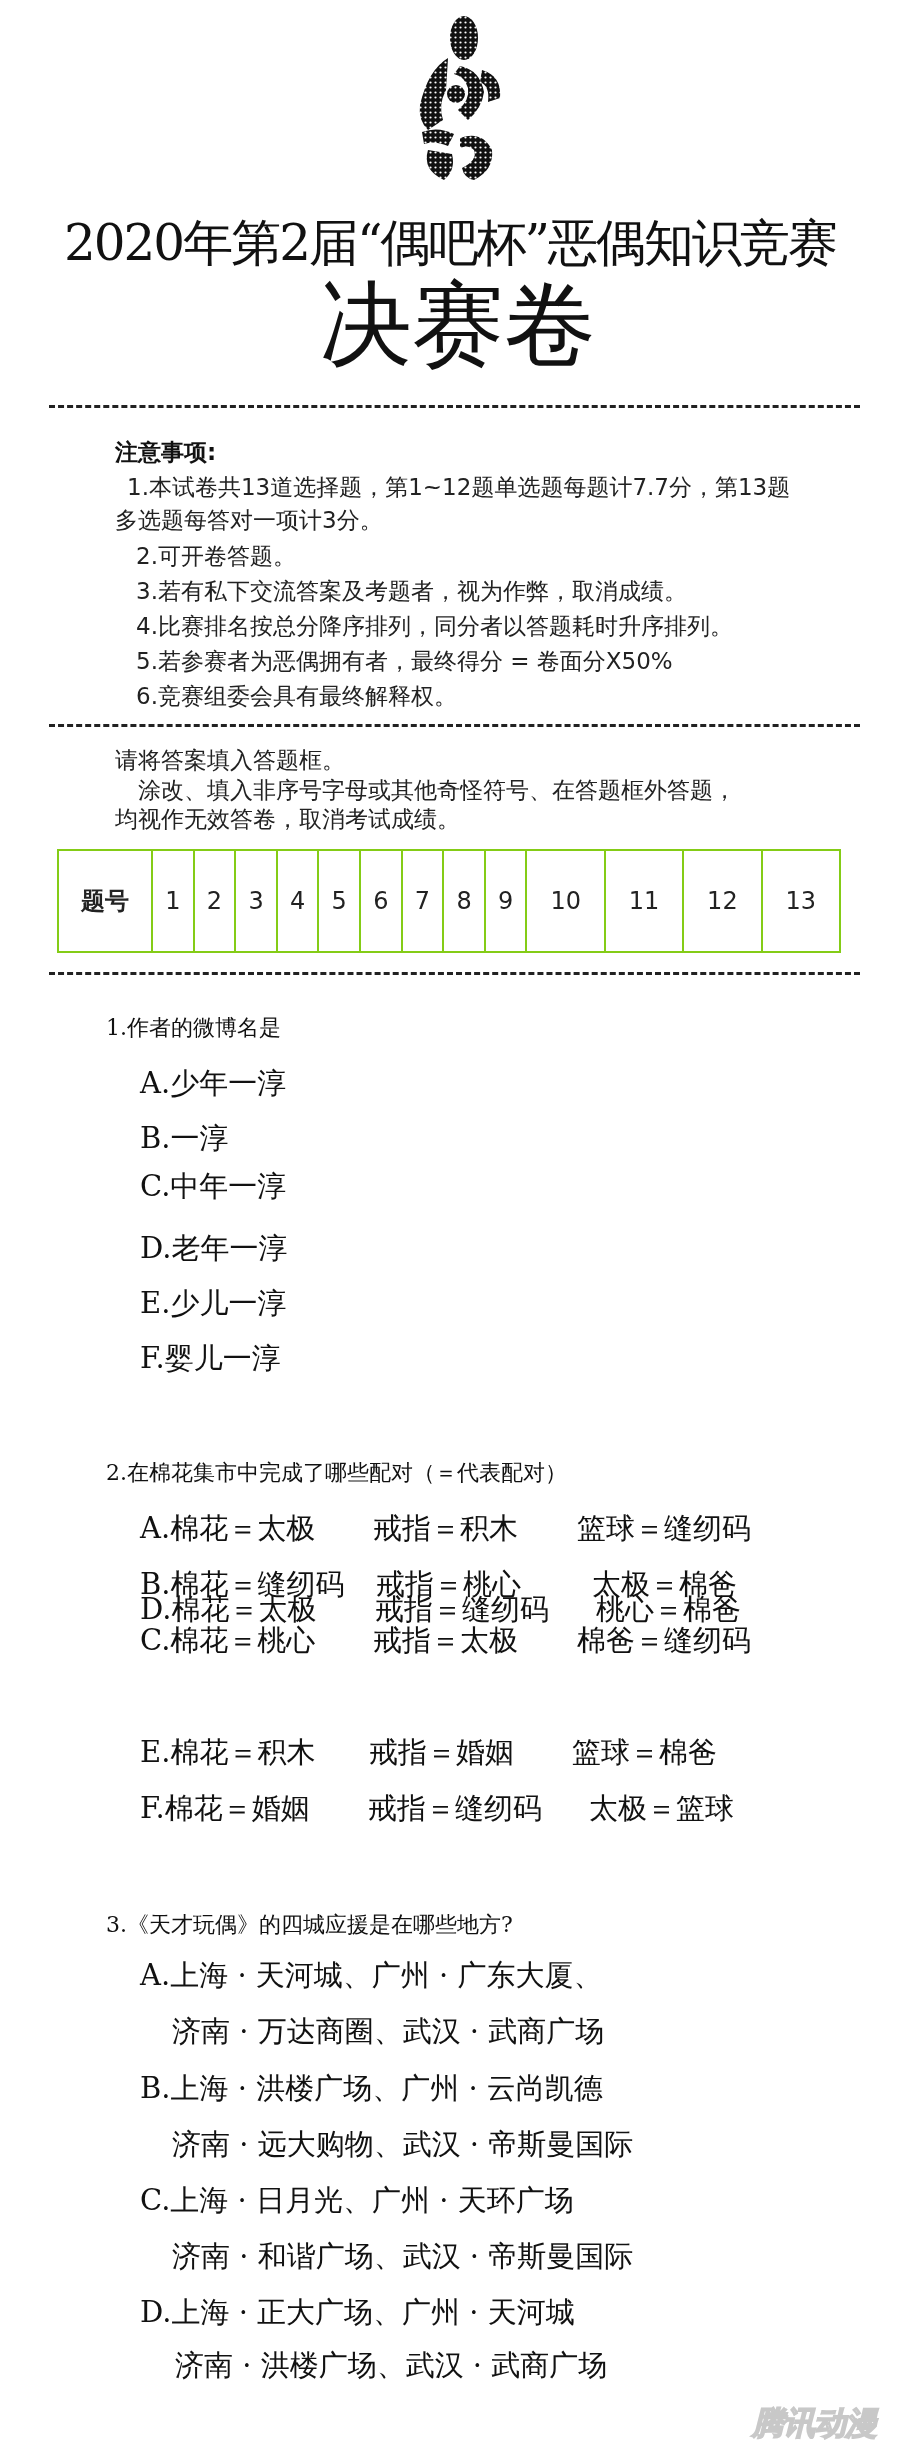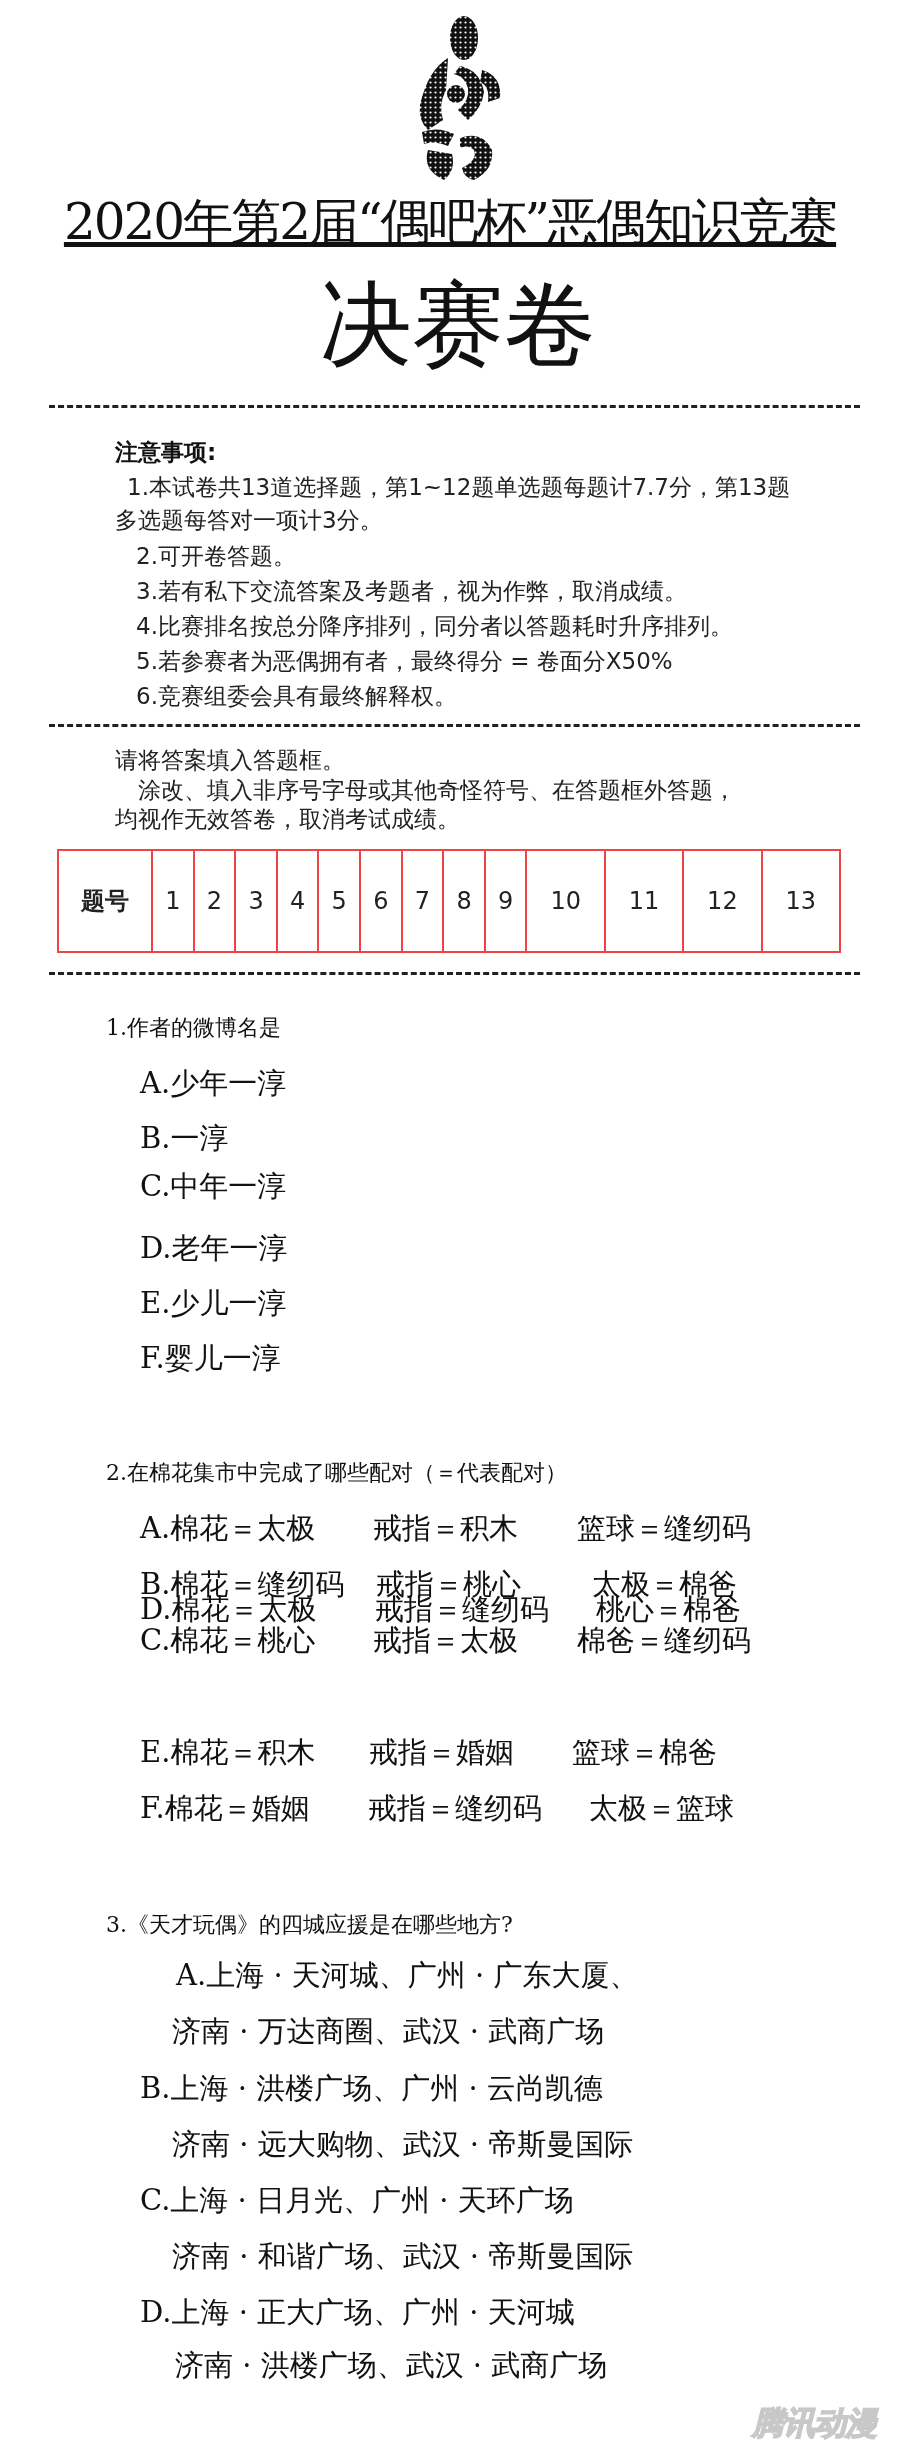--- a/index.html
+++ b/index.html
@@ -3,32 +3,32 @@
 <meta charset="utf-8">
 <style>
   html, body { margin: 0; padding: 0; background: #ffffff; }
   body { width: 900px; height: 2455px; position: relative; overflow: hidden; color: #111; }
   .abs { position: absolute; white-space: pre; }
   .serif { font-family: "DejaVu Serif", "Liberation Serif", serif; }
   .sans { font-family: "DejaVu Sans", "Liberation Sans", sans-serif; }
 
   .logo { position: absolute; left: 398px; top: 10px; width: 112px; height: 175px; }
 
-  .title1 { left: 0; width: 900px; top: 187px; text-align: center; font-size: 50px; line-height: 70px; letter-spacing: -2px; text-decoration: underline; }
+  .title1 { left: 0; width: 900px; top: 208px; text-align: center; font-size: 50px; line-height: 70px; letter-spacing: -2px; }
   .title2 { left: 0; width: 900px; top: 270px; text-align: center; font-size: 92px; line-height: 110px; padding-left: 8px; }
 
   .dash { position: absolute; left: 49px; width: 811px; height: 0; border-top: 3px dashed #222; }
 
   .notes-h { left: 115px; top: 436px; font-size: 23px; font-weight: bold; line-height: 32px; }
   .note { font-size: 23px; line-height: 32px; color: #222; }
 
   .inst { left: 115px; font-size: 23px; line-height: 30px; color: #222; }
 
   table.ans { position: absolute; left: 57px; top: 849px; width: 784px; height: 104px; border-collapse: collapse; }
-  table.ans td { border: 2px solid #ef4444; text-align: center; padding: 0; font-family: "DejaVu Sans", "Liberation Sans", sans-serif; font-size: 24px; color: #222; height: 50px; }
+  table.ans td { border: 2px solid #84cc16; text-align: center; padding: 0; font-family: "DejaVu Sans", "Liberation Sans", sans-serif; font-size: 24px; color: #222; height: 50px; }
   table.ans td.hdr { width: 92px; font-weight: bold; font-size: 24px; }
   table.ans td.num { font-weight: normal; }
 
   .q-title { left: 106px; font-size: 22px; line-height: 40px; }
   .q-opt { left: 140px; font-size: 29px; line-height: 40px; }
   .q-cont { left: 172px; font-size: 29px; line-height: 40px; }
 
   .seg { position: absolute; top: 0; white-space: pre; }
 
   .watermark { position: absolute; left: 752px; top: 2402px; font-family: "DejaVu Sans", "Liberation Sans", sans-serif; font-weight: bold; font-style: italic; font-size: 32px; color: #ffffff; -webkit-text-stroke: 1.5px #c8c8c8; letter-spacing: -1px; }
@@ -137,21 +137,21 @@
   <div class="abs serif q-opt" style="top:1788px; width:700px; height:40px;">
     <span class="seg" style="left:0;">F.棉花＝婚姻</span>
     <span class="seg" style="left:228px;">戒指＝缝纫码</span>
     <span class="seg" style="left:449px;">太极＝篮球</span>
   </div>
 </div>
 
 <div>
   <div class="abs serif q-title" style="top:1905px;">3.《天才玩偶》的四城应援是在哪些地方?</div>
 
-  <div class="abs serif q-opt" style="top:1955px;margin-left:36px;">A.上海 · 天河城、广州 · 广东大厦、</div>
+  <div class="abs serif q-opt" style="top:1955px;">A.上海 · 天河城、广州 · 广东大厦、</div>
   <div class="abs serif q-cont" style="top:2011px;">济南 · 万达商圈、武汉 · 武商广场</div>
 
   <div class="abs serif q-opt" style="top:2068px;">B.上海 · 洪楼广场、广州 · 云尚凯德</div>
   <div class="abs serif q-cont" style="top:2124px;">济南 · 远大购物、武汉 · 帝斯曼国际</div>
 
   <div class="abs serif q-opt" style="top:2180px;">C.上海 · 日月光、广州 · 天环广场</div>
   <div class="abs serif q-cont" style="top:2236px;">济南 · 和谐广场、武汉 · 帝斯曼国际</div>
 
   <div class="abs serif q-opt" style="top:2292px;">D.上海 · 正大广场、广州 · 天河城</div>
   <div class="abs serif q-cont" style="top:2345px; left:175px;">济南 · 洪楼广场、武汉 · 武商广场</div>

